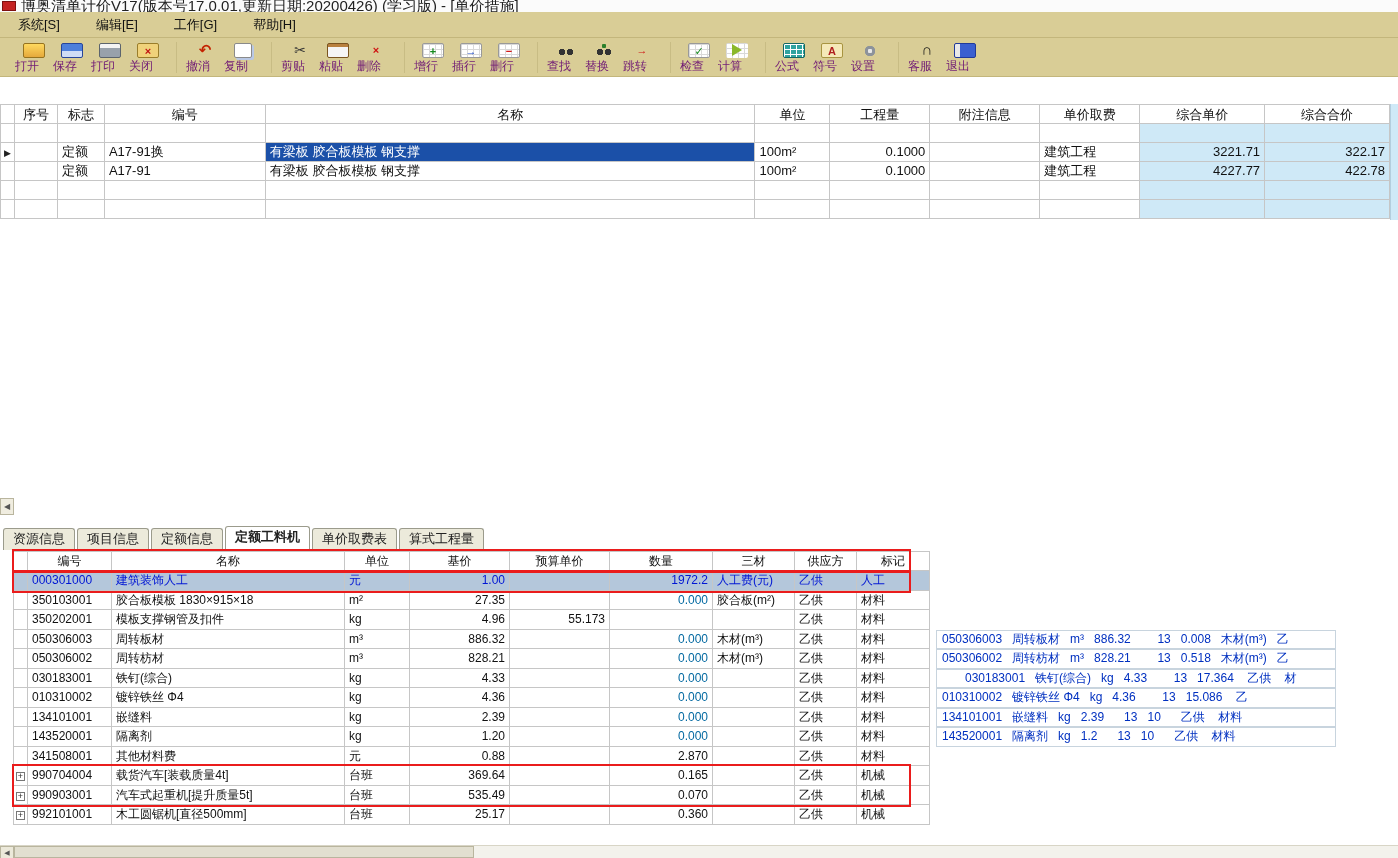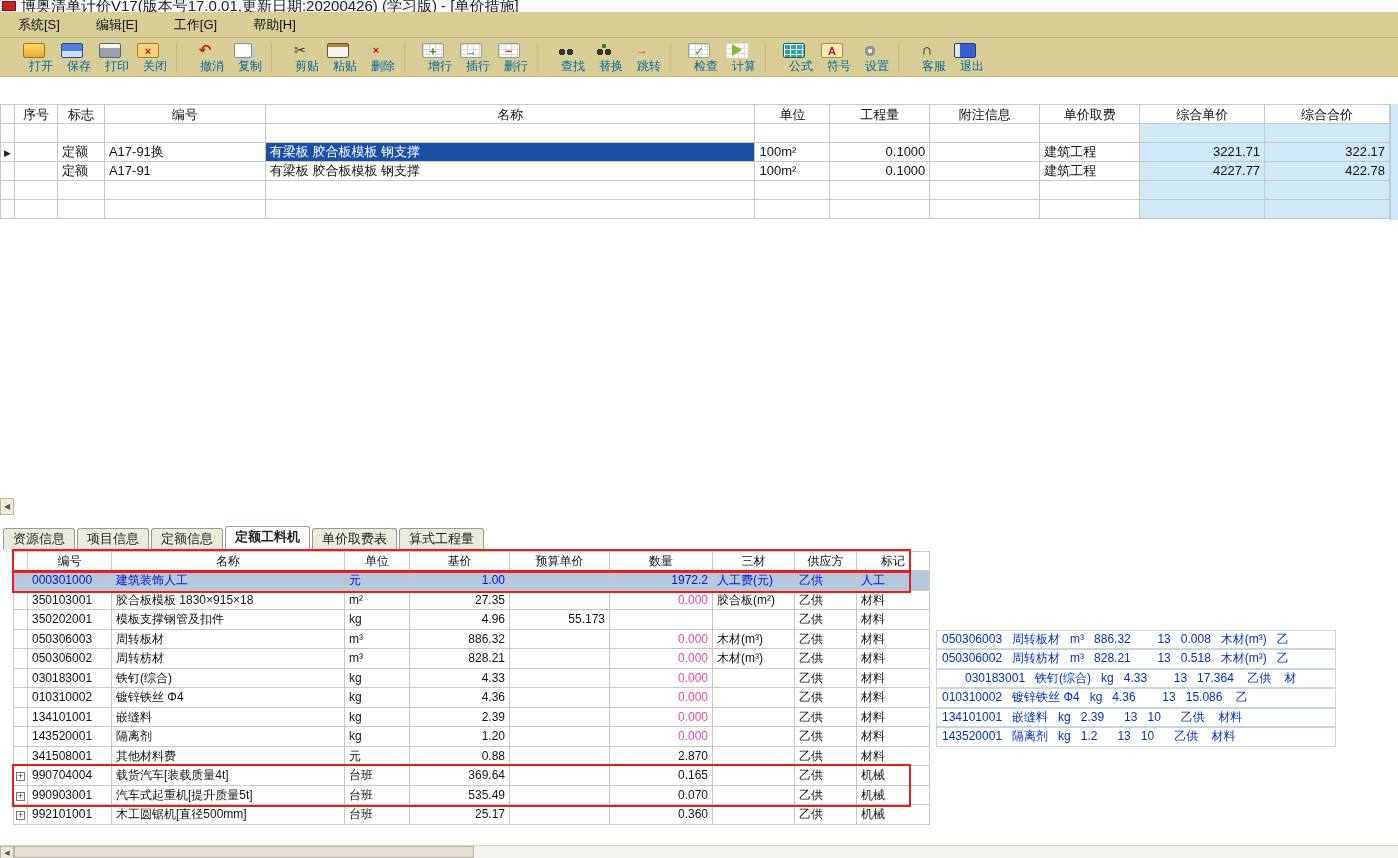--- a/index.html
+++ b/index.html
@@ -16,21 +16,21 @@
   
   .menubar{position:absolute;top:12px;left:0;right:0;height:26px;background:#d9cd96;
     border-bottom:1px solid #c3b67c;display:flex;align-items:center;gap:36px;padding-left:18px;font-size:13px}
   .menu-item{cursor:default}
 
   
   .toolbar{position:absolute;top:38px;left:0;right:0;height:39px;background:#d9cd96;
     border-bottom:1px solid #c3b67c;display:flex;align-items:center;padding-left:6px}
   .tgroup{display:flex;padding:0 9px;border-right:1px solid #c8bc84}
   .tgroup:last-child{border-right:none}
-  .tbtn{width:38px;text-align:right;font-size:12px;color:#0369a1;cursor:pointer}
+  .tbtn{width:38px;text-align:left;font-size:12px;color:#701a75;cursor:pointer}
   .tlabel{line-height:13px;white-space:nowrap}
   .ticon{width:22px;height:15px;margin:1px auto 2px;position:relative;border-radius:2px;
     font-size:11px;line-height:14px;text-align:center;font-weight:bold}
   [data-icon="open-folder-icon"]{background:linear-gradient(180deg,#ffd95e,#e5a93c);border:1px solid #96731f}
   [data-icon="save-floppy-icon"]{background:linear-gradient(180deg,#4d7fdb 55%,#cfdcf5 55%);border:1px solid #27459a}
   [data-icon="printer-icon"]{background:linear-gradient(180deg,#f4f4f4 32%,#98a1ab 32%);border:1px solid #5c646d}
   [data-icon="close-door-icon"]{background:#f0d27a;border:1px solid #9a7d2a;color:#c01212}
   [data-icon="close-door-icon"]::after{content:"×"}
   [data-icon="undo-arrow-icon"]{color:#c42200;font-size:15px;line-height:13px}
   [data-icon="undo-arrow-icon"]::after{content:"↶"}
@@ -115,21 +115,21 @@
   .dcell{border-right:1px solid #c6c6c6;border-bottom:1px solid #c6c6c6;
     padding:0 4px;line-height:18.5px;white-space:nowrap;overflow:hidden;background:#fff}
   .drow.header .dcell{border-top:1px solid #c6c6c6;text-align:center;line-height:19px}
   .d-exp{width:14px;padding:0;text-align:center}
   .d-code{width:84px}.d-name{width:233px}.d-unit{width:65px}.d-base{width:100px}
   .d-budget{width:100px}.d-qty{width:103px}.d-mat{width:82px}.d-sup{width:62px}.d-mark{width:73px}
   .exp{visibility:hidden;display:inline-block;width:9px;height:9px;border:1px solid #777;
     font-size:9px;line-height:7px;text-align:center;color:#333;background:#fff;margin-top:4px}
   .drow.expandable .exp{visibility:visible}
   .drow.hl .dcell{background:#b4c7db;color:#0016d4}
-  .dcell.red{color:#ec4899}
+  .dcell.red{color:#0369a1}
   .dcell.qty-sel{background:#2446aa;color:#fff}
 
   
   .sidehead{position:absolute;left:936px;top:551px;width:304px;height:20px;background:#cfe9f7;
     border:1px solid #b3cede;display:flex;align-items:center}
   .sbtn{font-size:12px;padding:0 9px;line-height:18px;border-right:1px solid #a9c9dd;color:#223;
     cursor:pointer;white-space:nowrap}
   .siderow{position:absolute;left:936px;width:400px;height:19.5px;background:#fff;color:#0030c0;
     border:1px solid #c8d4de;font-size:12px;line-height:17.5px;white-space:pre;overflow:hidden;padding-left:5px}
 

